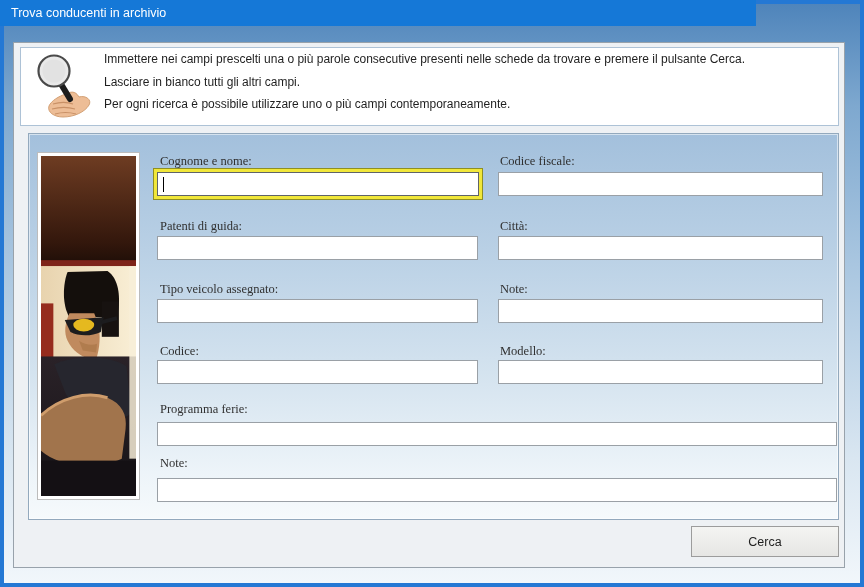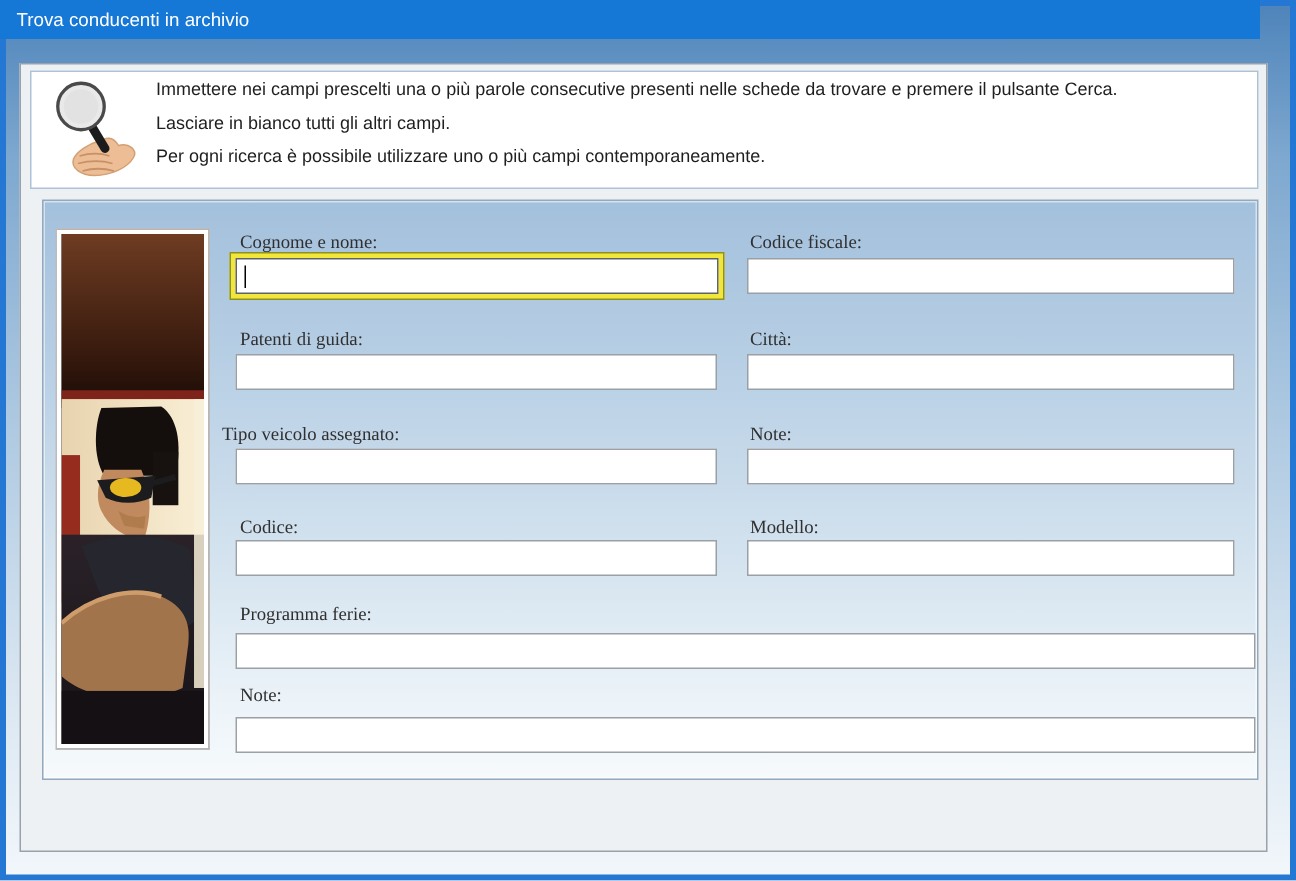--- a/index.html
+++ b/index.html
@@ -4,21 +4,21 @@
 <style>
   html,body{margin:0;padding:0;background:#d8d8d8;}
   *{box-sizing:border-box;}
   .window{
     position:relative;width:864px;height:587px;overflow:hidden;
     font-family:"Liberation Sans", sans-serif;
     background:linear-gradient(180deg,#4d83ba 0%,#7ea8cf 18%,#a9c6e0 45%,#d9e6f1 78%,#f2f7fb 100%);
     box-shadow:inset 0 0 0 4px #2478d4;
   }
   .titlebar{
-    position:absolute;left:0;top:0;width:840px;height:26px;
+    position:absolute;left:0;top:0;width:756px;height:26px;
     background:#1578d7;color:#ffffff;font-size:12.5px;line-height:26px;
     padding-left:11px;
   }
   .container{
     position:absolute;left:13px;top:42px;width:832px;height:526px;
     background:#eef1f4;border:1px solid #98a2ab;
   }
   .instruction-box{
     position:absolute;left:20px;top:47px;width:819px;height:79px;
     background:#ffffff;border:1px solid #adc2d6;
@@ -142,30 +142,33 @@
     <div class="caret"></div>
   </div>
   <div class="label" style="left:500px;top:154px;">Codice fiscale:</div>
   <input class="field" style="left: 498px; top: 172px; width: 325px;" type="text" value="">
 
   <div class="label" style="left:160px;top:219px;">Patenti di guida:</div>
   <input class="field" style="left: 157px; top: 236px; width: 321px;" type="text" value="">
   <div class="label" style="left:500px;top:219px;">Città:</div>
   <input class="field" style="left: 498px; top: 236px; width: 325px;" type="text" value="">
 
-  <div class="label" style="left:148px;top:282px;">Tipo veicolo assegnato:</div>
+  <div class="label" style="left:160px;top:282px;">Tipo veicolo assegnato:</div>
   <input class="field" style="left: 157px; top: 299px; width: 321px;" type="text" value="">
   <div class="label" style="left:500px;top:282px;">Note:</div>
   <input class="field" style="left: 498px; top: 299px; width: 325px;" type="text" value="">
 
   <div class="label" style="left:160px;top:344px;">Codice:</div>
   <input class="field" style="left: 157px; top: 360px; width: 321px;" type="text" value="">
   <div class="label" style="left:500px;top:344px;">Modello:</div>
   <input class="field" style="left: 498px; top: 360px; width: 325px;" type="text" value="">
 
   <div class="label" style="left:160px;top:402px;">Programma ferie:</div>
   <input class="field" style="left: 157px; top: 422px; width: 680px;" type="text" value="">
 
   <div class="label" style="left:160px;top:456px;">Note:</div>
   <input class="field" style="left: 157px; top: 478px; width: 680px;" type="text" value="">
 
+  <div class="btn btn-search">
+    <span>Cerca</span>
+  </div>
 
 </div>
 
 </body></html>

